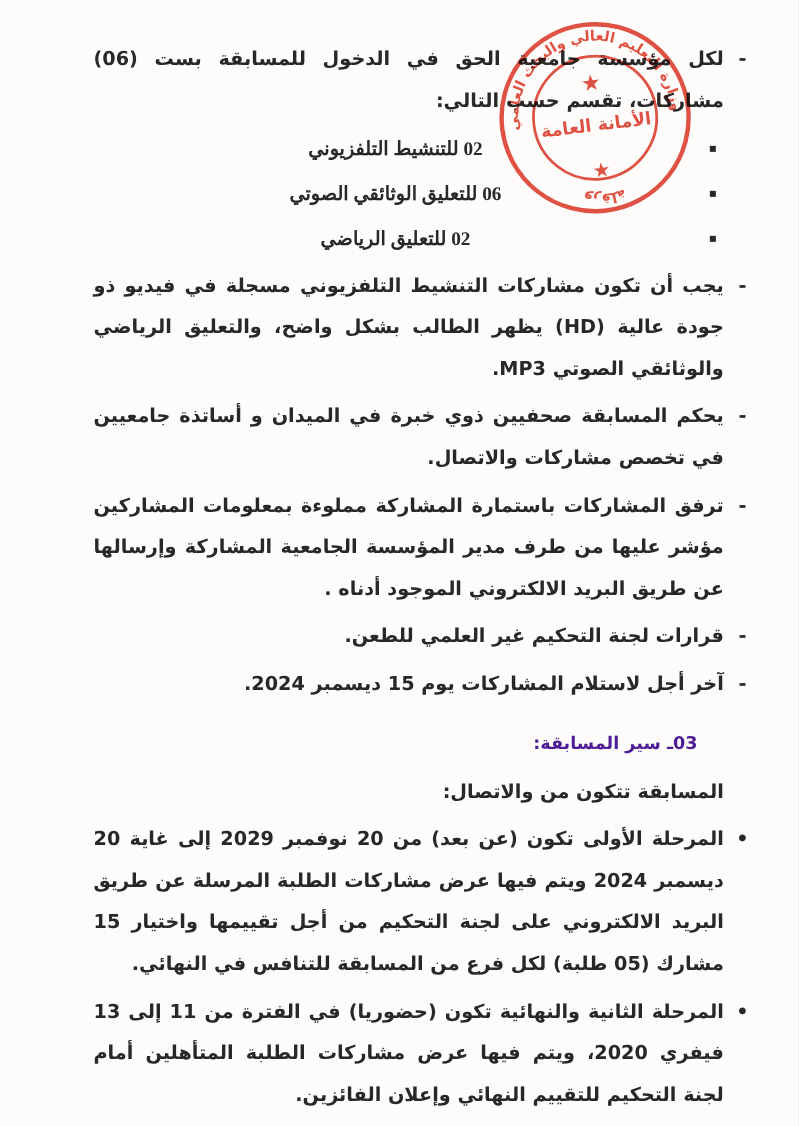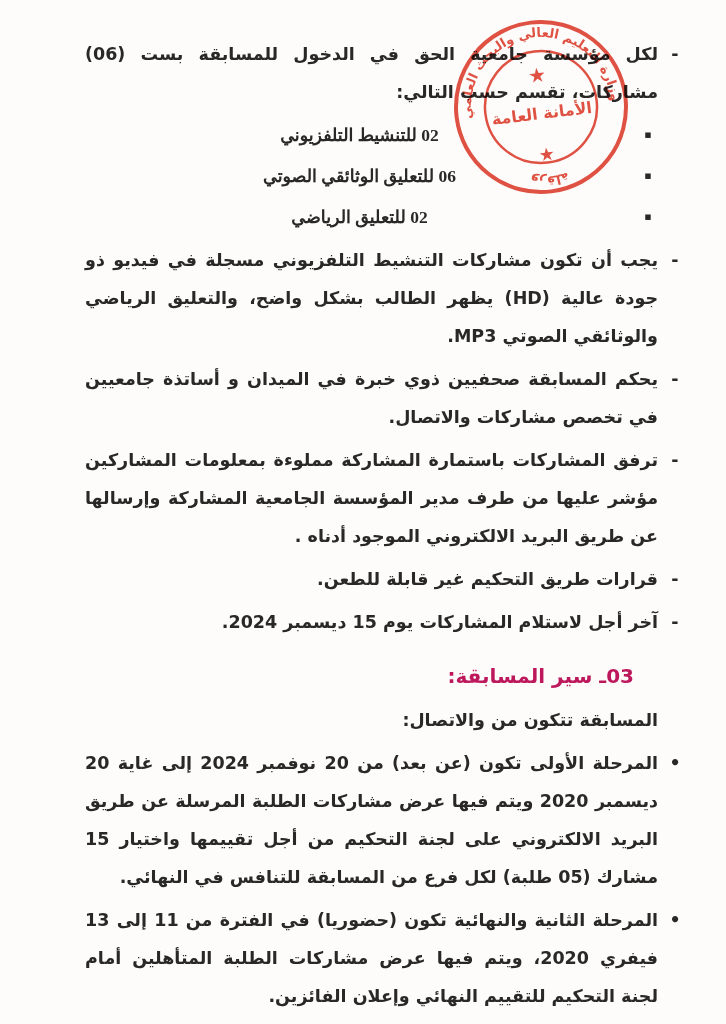--- a/index.html
+++ b/index.html
@@ -27,22 +27,22 @@
   .row .txt{
     flex:1 1 auto;
     text-align:justify;
     margin-right:10px;
     margin-left:29px;
   }
   .quota .row{margin:3px 0 3px 0;padding-right:28px;}
   .quota .marker{flex:0 0 12px;font-size:11px;line-height:38px;}
   .quota .txt{text-align:center;margin-right:8px;font-family:Liberation Serif, serif;}
   .heading{
-    color:#be185d;
-    font-size:20px;
+    color:#4c1d95;
+    font-size:16px;
     margin:16px 48px 6px 0;
     text-align:right;
   }
   .plain{margin:2px 24px 2px 0;text-align:right;}
   .note{margin:4px 0 0 0;text-align:justify;}
   .stamp{
     position:absolute;
     top:18px;
     right:96px;
     width:178px;height:178px;
@@ -106,34 +106,34 @@
   <div class="row">
     <span class="marker">-</span>
     <span class="txt">يحكم المسابقة صحفيين ذوي خبرة في الميدان و أساتذة جامعيين في تخصص مشاركات والاتصال.</span>
   </div>
   <div class="row">
     <span class="marker">-</span>
     <span class="txt">ترفق المشاركات باستمارة المشاركة مملوءة بمعلومات المشاركين مؤشر عليها من طرف مدير المؤسسة الجامعية المشاركة وإرسالها عن طريق البريد الالكتروني الموجود أدناه .</span>
   </div>
   <div class="row">
     <span class="marker">-</span>
-    <span class="txt">قرارات طريق التحكيم غير قابلة للطعن.</span>
+    <span class="txt">قرارات لجنة التحكيم غير العلمي للطعن.</span>
   </div>
   <div class="row">
     <span class="marker">-</span>
     <span class="txt">آخر أجل لاستلام المشاركات يوم 15 ديسمبر 2024.</span>
   </div>
 
   <div class="heading">03ـ سير المسابقة:</div>
 
   <div class="plain">المسابقة تتكون من والاتصال:</div>
 
   <div class="row">
     <span class="marker">•</span>
-    <span class="txt">المرحلة الأولى تكون (عن بعد) من 20 نوفمبر 2024  إلى غاية 20 ديسمبر 2020  ويتم فيها عرض مشاركات الطلبة المرسلة عن طريق البريد الالكتروني على لجنة التحكيم من أجل تقييمها واختيار 15 مشارك (05 طلبة)  لكل فرع من المسابقة للتنافس في النهائي.</span>
+    <span class="txt">المرحلة الأولى تكون (عن بعد) من 20 نوفمبر 2029  إلى غاية 20 ديسمبر 2024  ويتم فيها عرض مشاركات الطلبة المرسلة عن طريق البريد الالكتروني على لجنة التحكيم من أجل تقييمها واختيار 15 مشارك (05 طلبة)  لكل فرع من المسابقة للتنافس في النهائي.</span>
   </div>
   <div class="row">
     <span class="marker">•</span>
     <span class="txt">المرحلة الثانية والنهائية تكون (حضوريا) في الفترة من 11 إلى 13 فيفري 2020، ويتم فيها عرض مشاركات الطلبة المتأهلين أمام لجنة التحكيم للتقييم النهائي وإعلان الفائزين.</span>
   </div>
 
   <div class="note">
     
   </div>
 

